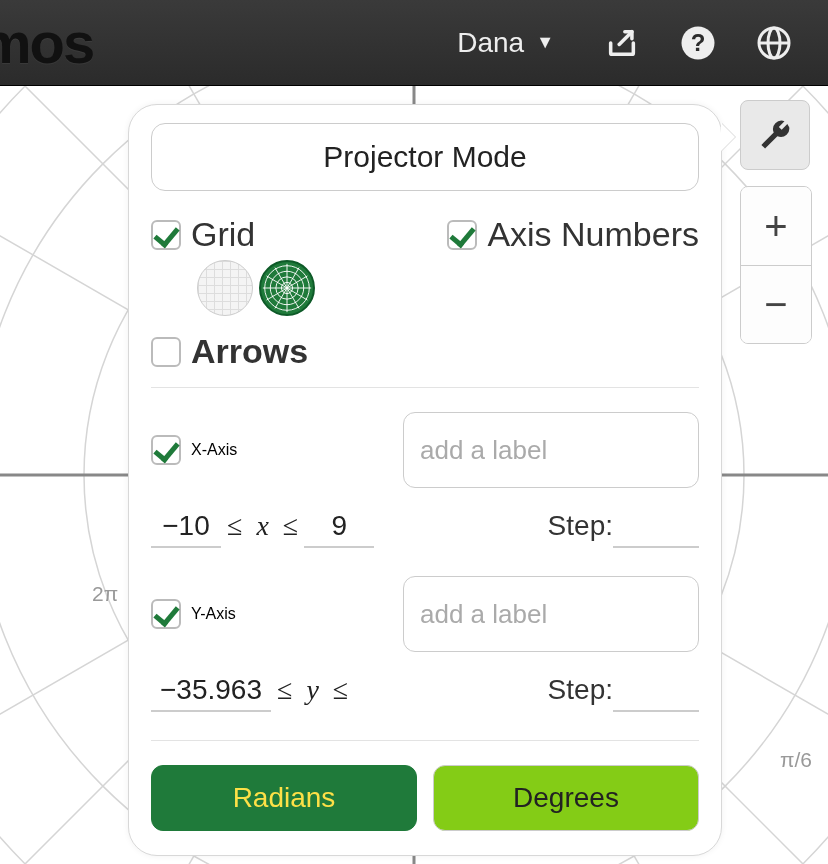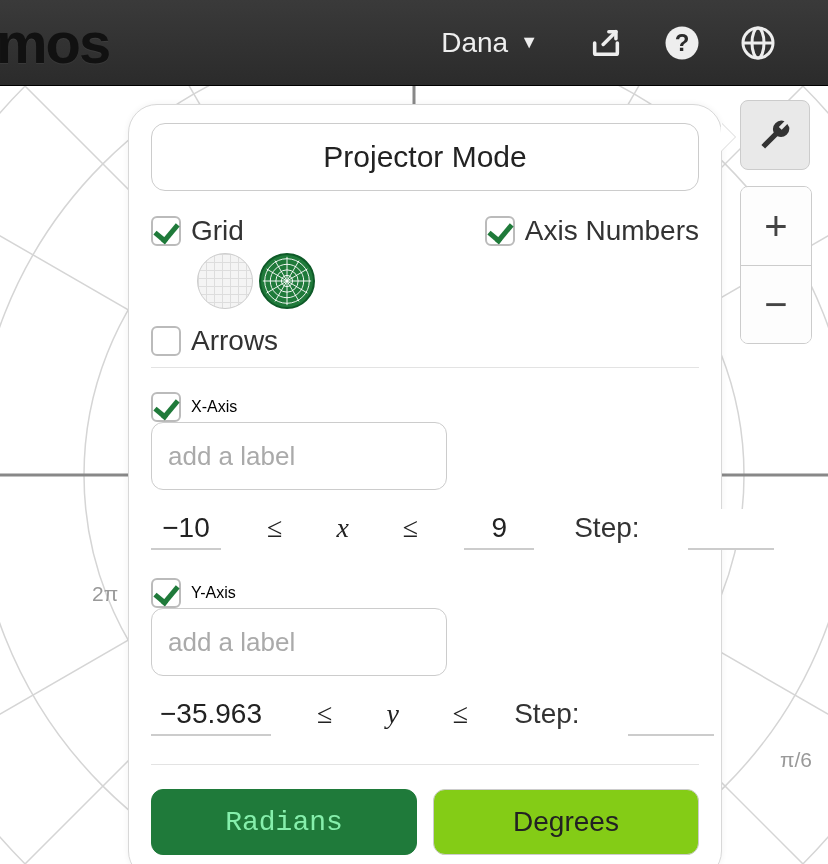--- a/index.html
+++ b/index.html
@@ -6,21 +6,21 @@
   html, body { width: 828px; height: 864px; overflow: hidden; font-family: Arial, Helvetica, sans-serif; }
   body { position: relative; background: #fff; }
 
   
   .header {
     height: 86px;
     background: linear-gradient(#3a3a3a, #2b2b2b);
     border-bottom: 1px solid #000;
     display: flex;
     align-items: center;
-    padding: 0 32px;
+    padding: 0 16px;
     color: #ddd;
     position: relative;
     z-index: 20;
   }
   .logo {
     font-size: 58px;
     font-weight: 700;
     letter-spacing: -2px;
     color: #111;
     text-shadow: 0 1px 0 rgba(255,255,255,0.05);
@@ -152,21 +152,21 @@
     display: flex;
     align-items: center;
     justify-content: center;
     cursor: pointer;
     margin-bottom: 24px;
   }
 
   .row {
     display: flex;
     align-items: center;
-    font-size: 28px;
+    font-size: 34px;
     color: #333;
   }
 
   .check {
     width: 30px; height: 30px;
     border: 2px solid #bbb;
     border-radius: 6px;
     margin-right: 10px;
     display: inline-flex;
     align-items: center;
@@ -211,62 +211,61 @@
     border: 1px solid #ccc;
   }
   .grid-icon.polar {
     background: #1f7a3a;
     border: 2px solid #0e5a28;
     position: relative;
     overflow: hidden;
   }
   .grid-icon.polar svg { position: absolute; inset: 0; }
 
-  .arrows-row { margin-bottom: 10px; }
+  .arrows-row { margin-bottom: 16px; font-weight: bold; }
 
   .divider { height: 1px; background: #e3e3e3; margin: 8px 0 24px 0; }
 
   .axis-block { margin-bottom: 28px; }
-  .axis-header { display: flex; justify-content: space-between; flex-direction: column; }
+  .axis-header { display: flex; justify-content: space-between; }
   .axis-left { display: flex; align-items: center; }
   .label-input {
     width: 296px;
-    height: 68px;
+    height: 76px;
     border: 1px solid #ccc;
     border-radius: 12px;
     font-size: 26px;
     padding: 0 16px;
     color: #333;
   }
   .label-input::placeholder { color: #aaa; }
 
   .range-row {
     display: flex;
     align-items: baseline;
     margin-top: 18px;
     font-size: 28px;
     color: #222;
-    gap: 40px;
   }
   .range-val {
     border: none;
     border-bottom: 2px solid #ccc;
     font-size: 28px;
     text-align: center;
     padding: 4px 2px;
     min-width: 70px;
     font-family: inherit;
   }
   .range-var {
     font-style: italic;
     font-family: "Times New Roman", serif;
     margin: 0 8px;
   }
   .leq { font-family: "Times New Roman", serif; margin: 0 6px; }
-  .step-label { margin-left: auto; margin-right: 8px; color: #333; }
+  .step-label { margin-left: auto; color: #333; }
   .step-input {
     border: none;
     border-bottom: 2px solid #ccc;
     width: 86px;
     font-size: 26px;
     text-align: center;
     padding: 4px 2px;
   }
 
   .angle-row { display: flex; gap: 16px; margin-top: 4px; }
@@ -278,23 +277,22 @@
     font-size: 28px;
     display: flex;
     align-items: center;
     justify-content: center;
     cursor: pointer;
     background: #84cc16;
     color: #222;
   }
   .angle-btn.active {
     background: #1f7a3a;
-    color: #86efac;
+    color: #fde047;
     border-color: #1f7a3a;
-    font-family: Liberation Mono, monospace;
   }
 </style>
 </head>
 <body>
 
 <div class="header">
   <div class="logo">mos</div>
   <div class="header-spacer"></div>
   <div class="user-menu">
     <span>Dana</span>

